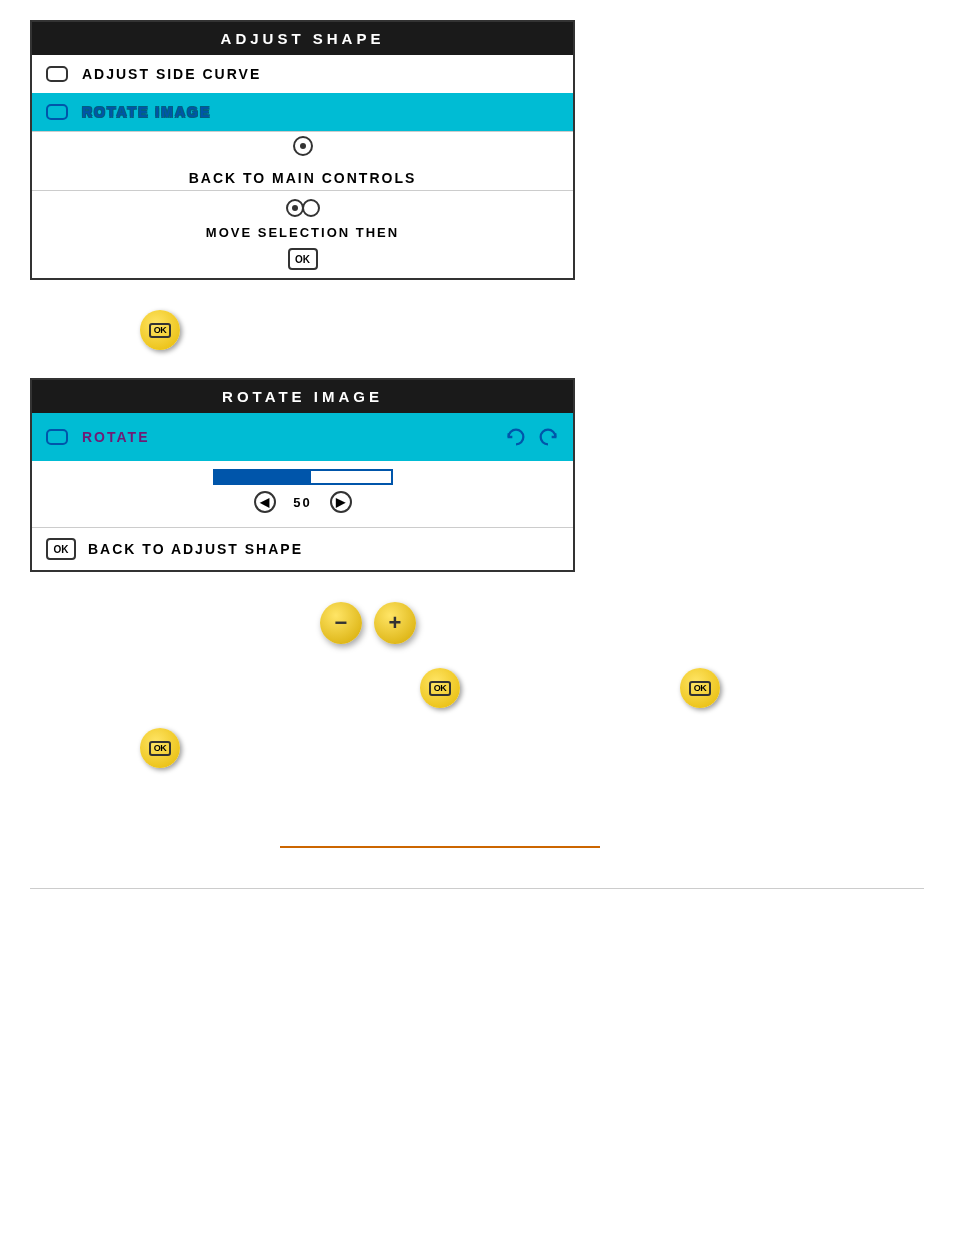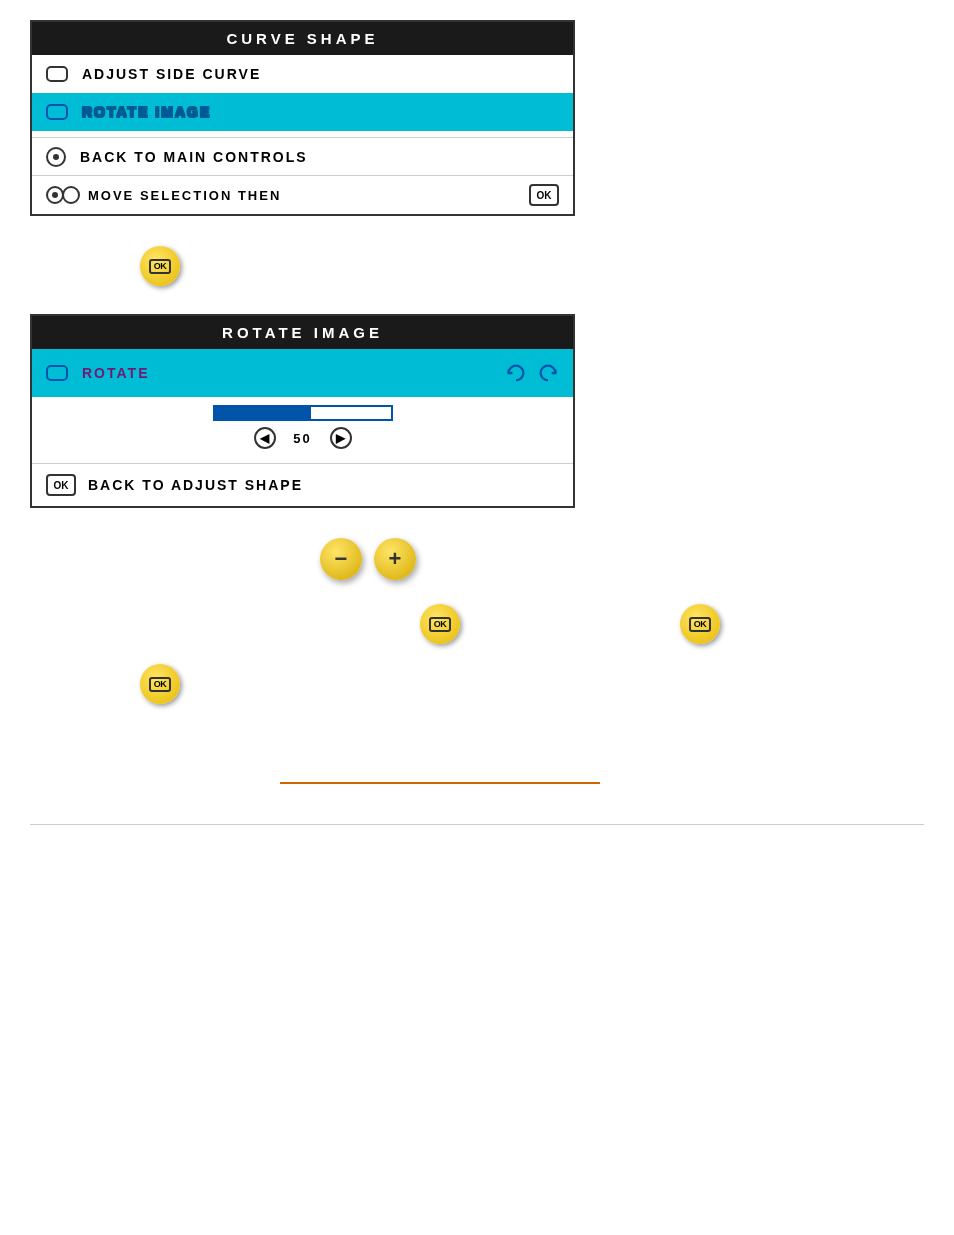--- a/index.html
+++ b/index.html
@@ -131,20 +131,21 @@
       letter-spacing: 0;
       flex-shrink: 0;
     }
 
     .move-row {
       display: flex;
       align-items: center;
       padding: 8px 14px;
       gap: 8px;
       border-top: 1px solid #ccc;
+      flex-direction: column;
     }
 
     .move-label {
       font-size: 13px;
       font-weight: bold;
       letter-spacing: 2px;
       flex: 1;
     }
 
     .double-icon {
@@ -360,34 +361,34 @@
       width: 22px;
       height: 22px;
     }
   </style>
 </head>
 <body>
 
 <div class="page-wrapper">
 
   <div class="adjust-shape-panel">
-    <div class="panel-title">CURVE SHAPE</div>
+    <div class="panel-title">ADJUST SHAPE</div>
 
     <div class="menu-item">
       <span class="icon-rounded-rect"></span>
       <span class="menu-item-label">ADJUST SIDE CURVE</span>
     </div>
 
 
     <div class="menu-item highlighted">
       <span class="icon-rounded-rect-cyan"></span>
       <span class="menu-item-label">ROTATE IMAGE</span>
     </div>
 
-    <div class="menu-item separator-above" style="margin-top:6px;">
+    <div class="menu-item separator-above" style="margin-top:0;flex-direction:column;">
       <span class="icon-knob"></span>
       <span class="menu-item-label">BACK TO MAIN CONTROLS</span>
     </div>
 
     <div class="move-row">
       <span class="double-icon">
         <span class="icon-knob" style="width:18px;height:18px;"></span>
         <span style="width:18px;height:18px;border:2.5px solid #333;border-radius:50%;display:inline-block;margin-left:-4px;"></span>
       </span>
       <span class="move-label">MOVE SELECTION THEN</span>

